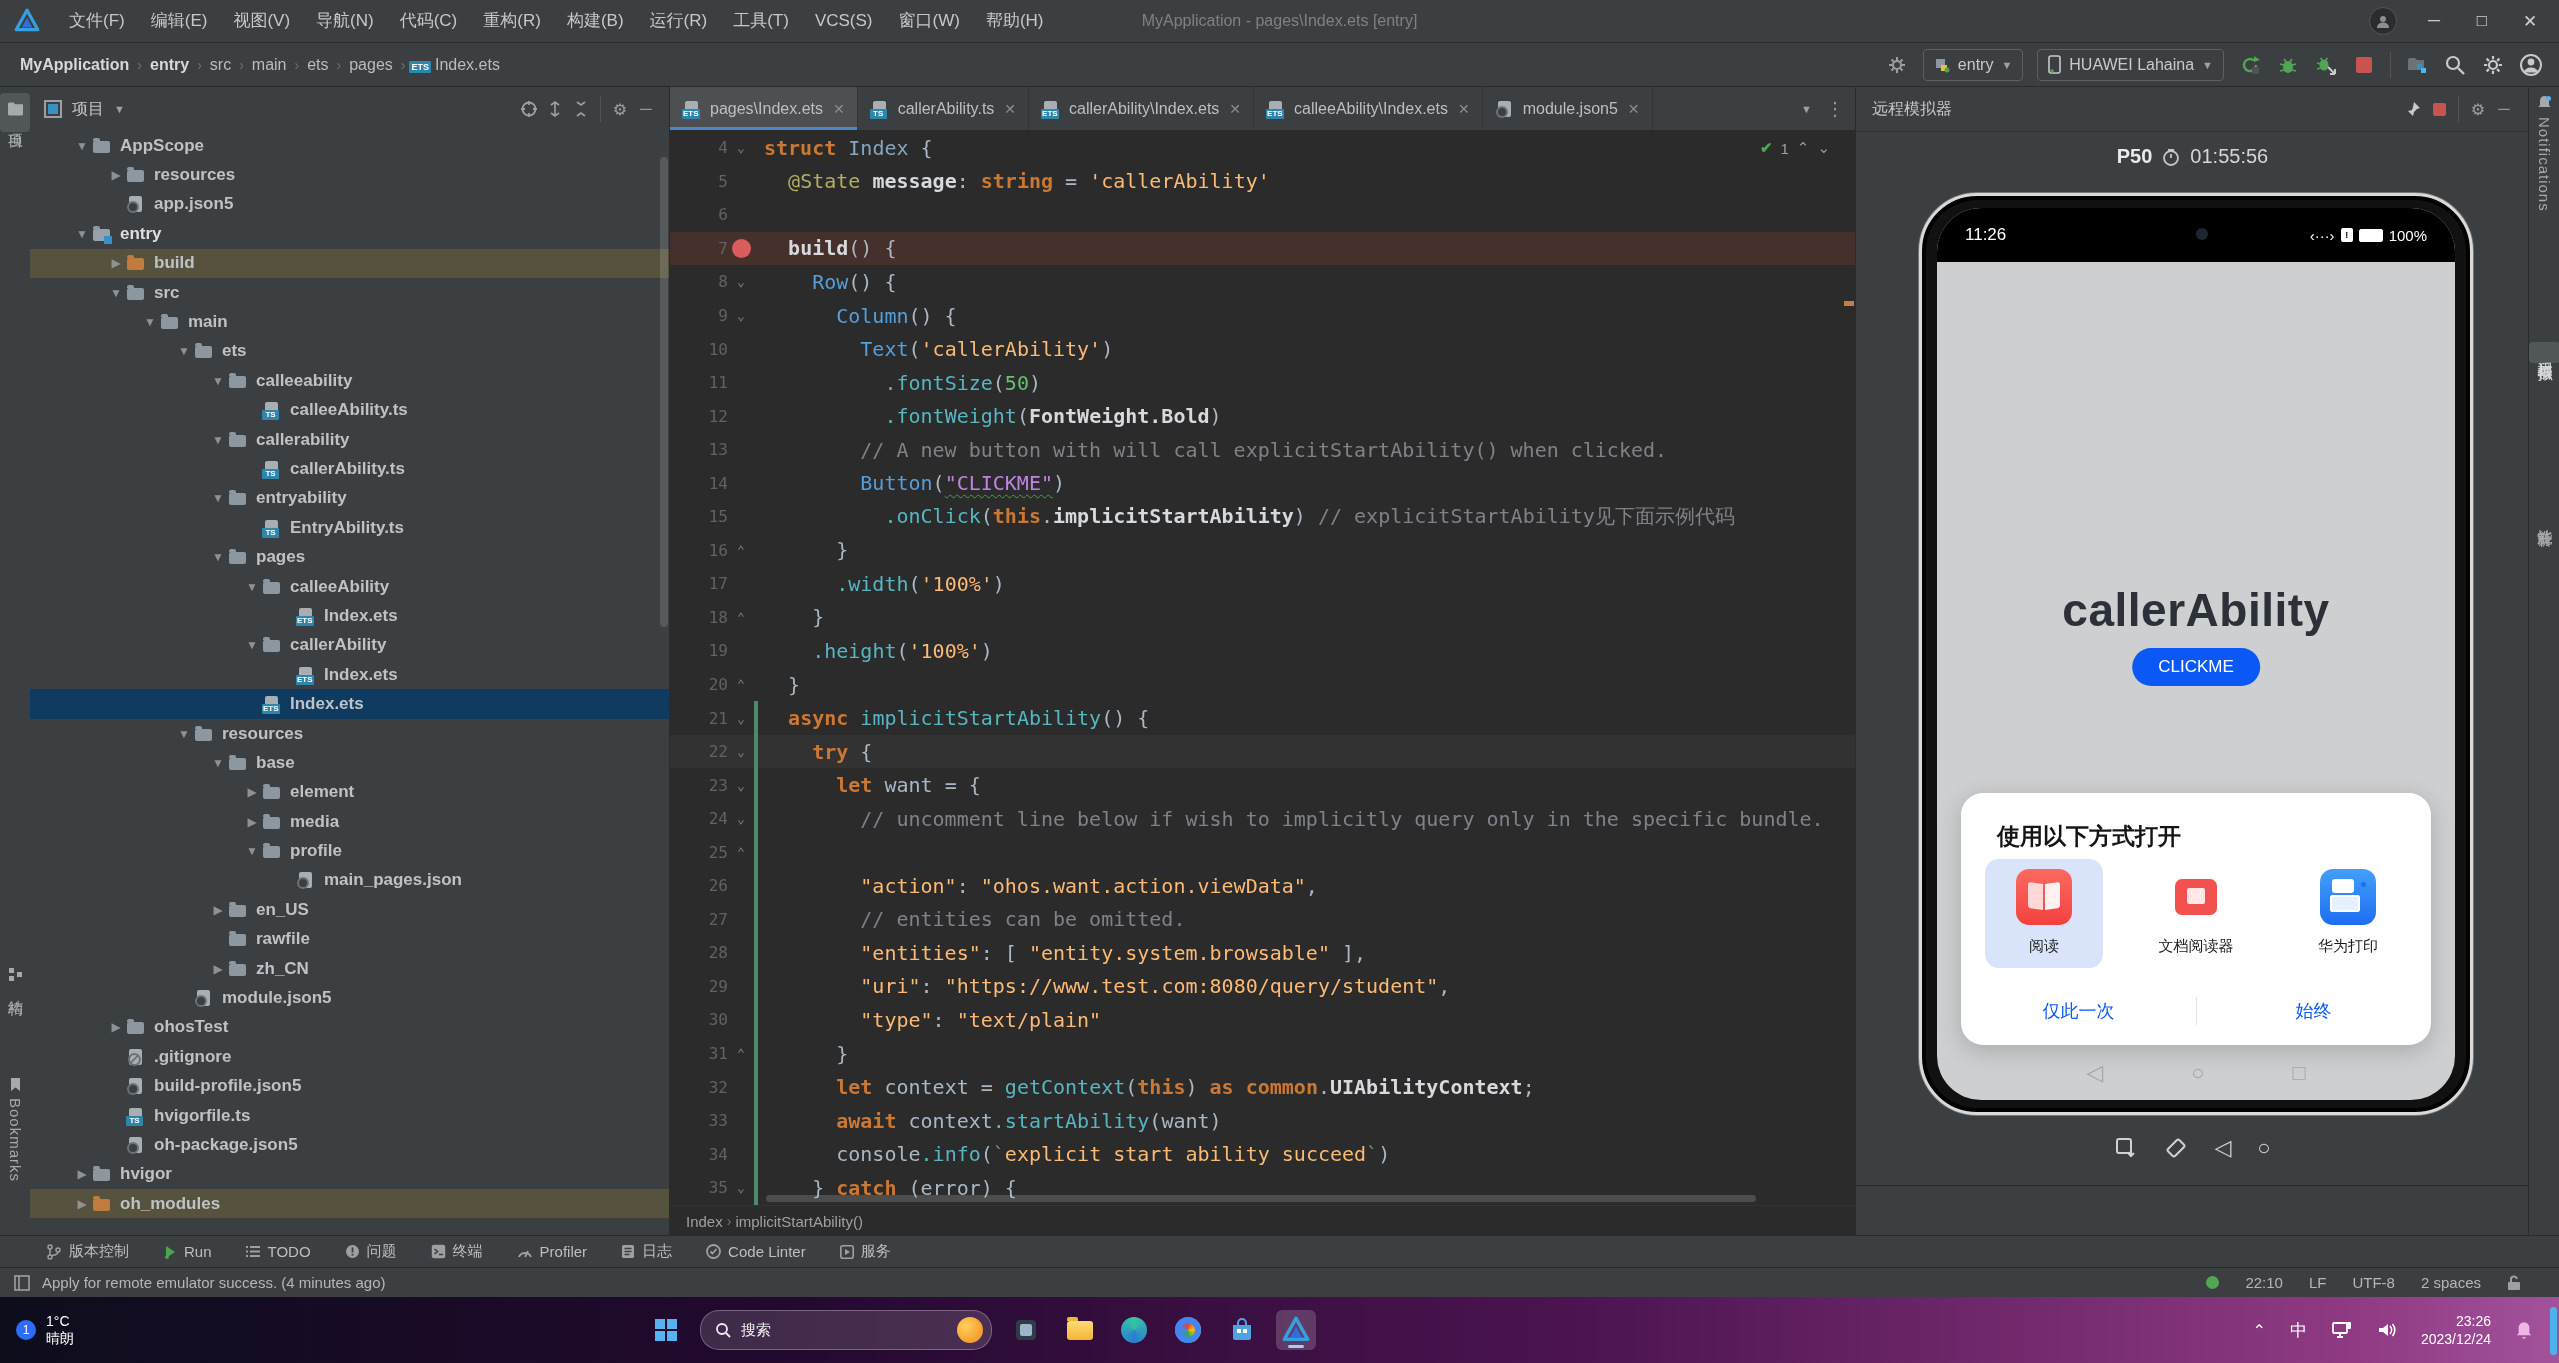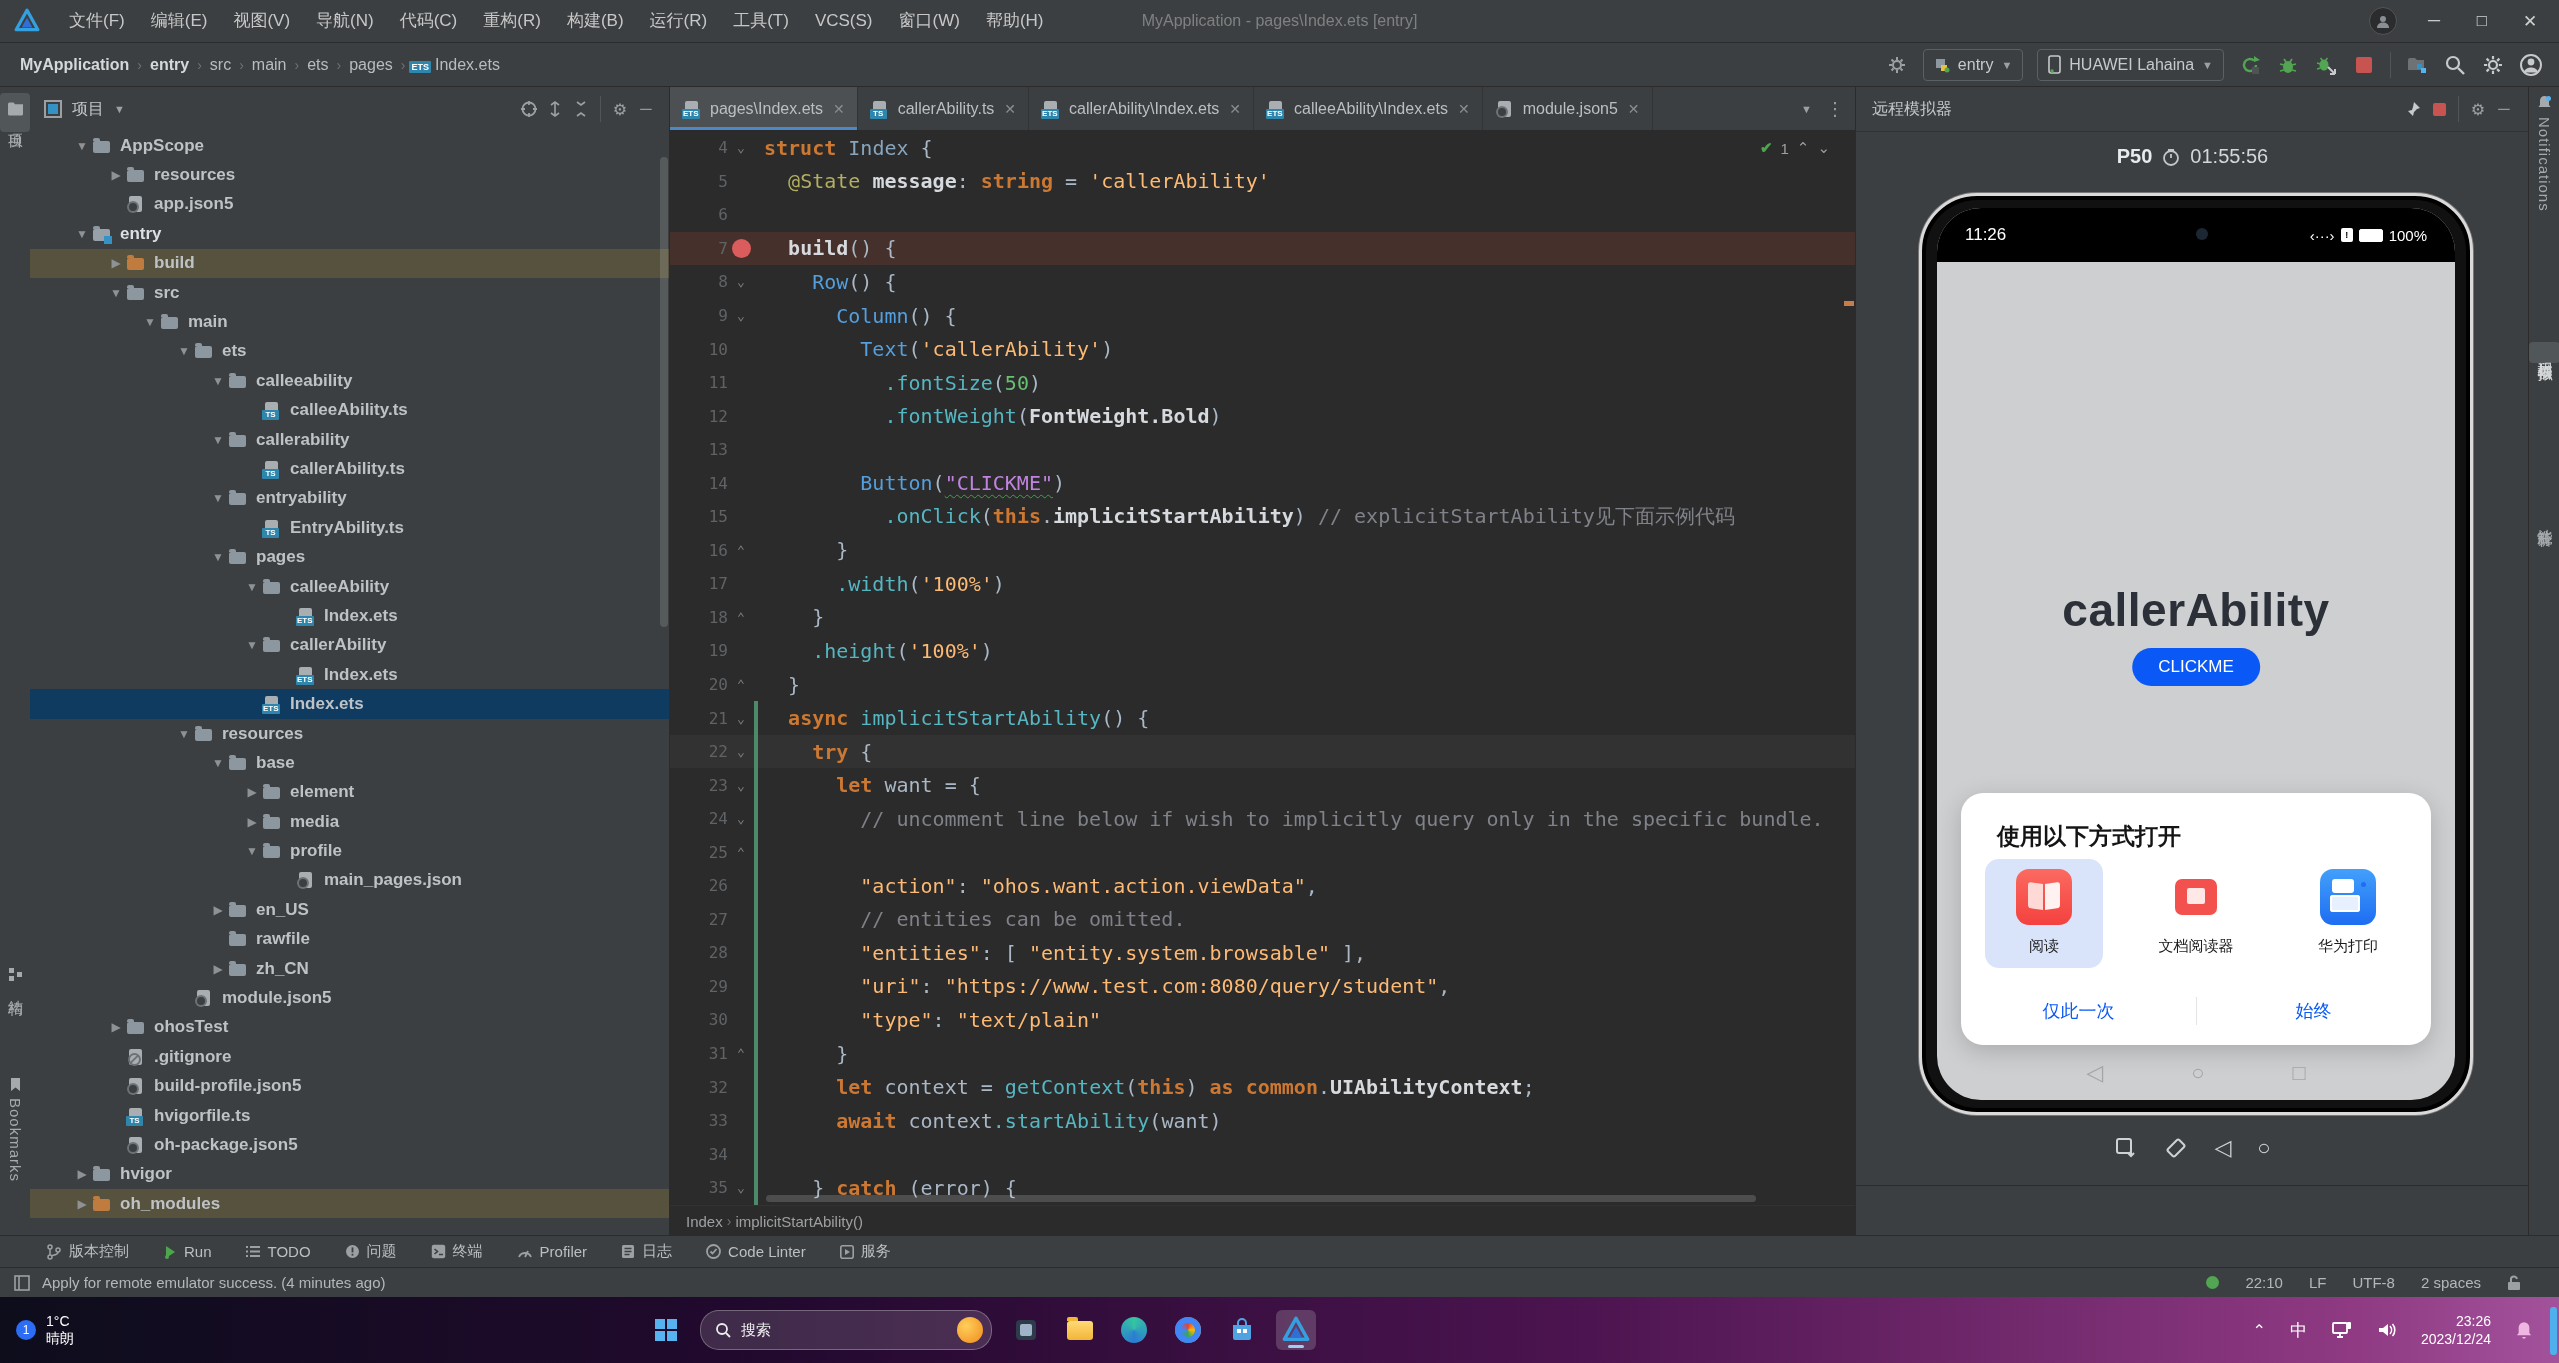--- a/index.html
+++ b/index.html
@@ -694,42 +694,42 @@
       <div id="code-lines">
           <div class="cline"><span class="gut">4</span><span class="fold">⌄</span><span class="vcs"></span><span class="code-text"><span class="k">struct </span><span class="cls">Index </span><span class="t">{</span></span></div>
           <div class="cline"><span class="gut">5</span><span class="fold"></span><span class="vcs"></span><span class="code-text"><span class="t">  </span><span class="d">@State </span><span class="wb">message</span><span class="t">: </span><span class="k">string</span><span class="t"> = </span><span class="s">'callerAbility'</span></span></div>
           <div class="cline"><span class="gut">6</span><span class="fold"></span><span class="vcs"></span><span class="code-text"></span></div>
           <div class="cline bp"><span class="gut">7</span><span class="bp-dot"></span><span class="fold">⌄</span><span class="vcs"></span><span class="code-text"><span class="t">  </span><span class="wb">build</span><span class="t">() {</span></span></div>
           <div class="cline"><span class="gut">8</span><span class="fold">⌄</span><span class="vcs"></span><span class="code-text"><span class="t">    </span><span class="comp">Row</span><span class="t">() {</span></span></div>
           <div class="cline"><span class="gut">9</span><span class="fold">⌄</span><span class="vcs"></span><span class="code-text"><span class="t">      </span><span class="comp">Column</span><span class="t">() {</span></span></div>
           <div class="cline"><span class="gut">10</span><span class="fold"></span><span class="vcs"></span><span class="code-text"><span class="t">        </span><span class="comp">Text</span><span class="t">(</span><span class="s">'callerAbility'</span><span class="t">)</span></span></div>
           <div class="cline"><span class="gut">11</span><span class="fold"></span><span class="vcs"></span><span class="code-text"><span class="t">          </span><span class="meth">.fontSize</span><span class="t">(</span><span class="n">50</span><span class="t">)</span></span></div>
           <div class="cline"><span class="gut">12</span><span class="fold"></span><span class="vcs"></span><span class="code-text"><span class="t">          </span><span class="meth">.fontWeight</span><span class="t">(</span><span class="wb">FontWeight.Bold</span><span class="t">)</span></span></div>
-          <div class="cline"><span class="gut">13</span><span class="fold"></span><span class="vcs"></span></div>
+          <div class="cline"><span class="gut">13</span><span class="fold"></span><span class="vcs"></span><span class="code-text"><span class="t">        </span><span class="c">// A new button with will call explicitStartAbility() when clicked.</span></span></div>
           <div class="cline"><span class="gut">14</span><span class="fold"></span><span class="vcs"></span><span class="code-text"><span class="t">        </span><span class="comp">Button</span><span class="t">(</span><span class="su">"CLICKME"</span><span class="t">)</span></span></div>
           <div class="cline"><span class="gut">15</span><span class="fold"></span><span class="vcs"></span><span class="code-text"><span class="t">          </span><span class="meth">.onClick</span><span class="t">(</span><span class="k">this</span><span class="t">.</span><span class="wb">implicitStartAbility</span><span class="t">) </span><span class="c">// explicitStartAbility见下面示例代码</span></span></div>
           <div class="cline"><span class="gut">16</span><span class="fold">⌃</span><span class="vcs"></span><span class="code-text"><span class="t">      }</span></span></div>
           <div class="cline"><span class="gut">17</span><span class="fold"></span><span class="vcs"></span><span class="code-text"><span class="t">      </span><span class="meth">.width</span><span class="t">(</span><span class="s">'100%'</span><span class="t">)</span></span></div>
           <div class="cline"><span class="gut">18</span><span class="fold">⌃</span><span class="vcs"></span><span class="code-text"><span class="t">    }</span></span></div>
           <div class="cline"><span class="gut">19</span><span class="fold"></span><span class="vcs"></span><span class="code-text"><span class="t">    </span><span class="meth">.height</span><span class="t">(</span><span class="s">'100%'</span><span class="t">)</span></span></div>
           <div class="cline"><span class="gut">20</span><span class="fold">⌃</span><span class="vcs"></span><span class="code-text"><span class="t">  }</span></span></div>
           <div class="cline"><span class="gut">21</span><span class="fold">⌄</span><span class="vcs on"></span><span class="code-text"><span class="t">  </span><span class="k">async </span><span class="meth">implicitStartAbility</span><span class="t">() {</span></span></div>
           <div class="cline cur"><span class="gut">22</span><span class="fold">⌄</span><span class="vcs on"></span><span class="code-text"><span class="t">    </span><span class="k">try </span><span class="t">{</span></span></div>
           <div class="cline"><span class="gut">23</span><span class="fold">⌄</span><span class="vcs on"></span><span class="code-text"><span class="t">      </span><span class="k">let </span><span class="t">want = {</span></span></div>
           <div class="cline"><span class="gut">24</span><span class="fold">⌄</span><span class="vcs on"></span><span class="code-text"><span class="t">        </span><span class="c">// uncomment line below if wish to implicitly query only in the specific bundle.</span></span></div>
           <div class="cline"><span class="gut">25</span><span class="fold">⌃</span><span class="vcs on"></span></div>
           <div class="cline"><span class="gut">26</span><span class="fold"></span><span class="vcs on"></span><span class="code-text"><span class="t">        </span><span class="s">"action"</span><span class="t">: </span><span class="s">"ohos.want.action.viewData"</span><span class="t">,</span></span></div>
           <div class="cline"><span class="gut">27</span><span class="fold"></span><span class="vcs on"></span><span class="code-text"><span class="t">        </span><span class="c">// entities can be omitted.</span></span></div>
           <div class="cline"><span class="gut">28</span><span class="fold"></span><span class="vcs on"></span><span class="code-text"><span class="t">        </span><span class="s">"entities"</span><span class="t">: [ </span><span class="s">"entity.system.browsable"</span><span class="t"> ],</span></span></div>
           <div class="cline"><span class="gut">29</span><span class="fold"></span><span class="vcs on"></span><span class="code-text"><span class="t">        </span><span class="s">"uri"</span><span class="t">: </span><span class="s">"https://www.test.com:8080/query/student"</span><span class="t">,</span></span></div>
           <div class="cline"><span class="gut">30</span><span class="fold"></span><span class="vcs on"></span><span class="code-text"><span class="t">        </span><span class="s">"type"</span><span class="t">: </span><span class="s">"text/plain"</span></span></div>
           <div class="cline"><span class="gut">31</span><span class="fold">⌃</span><span class="vcs on"></span><span class="code-text"><span class="t">      }</span></span></div>
           <div class="cline"><span class="gut">32</span><span class="fold"></span><span class="vcs on"></span><span class="code-text"><span class="t">      </span><span class="k">let </span><span class="t">context = </span><span class="meth">getContext</span><span class="t">(</span><span class="k">this</span><span class="t">) </span><span class="k">as </span><span class="k">common</span><span class="t">.</span><span class="wb">UIAbilityContext</span><span class="t">;</span></span></div>
           <div class="cline"><span class="gut">33</span><span class="fold"></span><span class="vcs on"></span><span class="code-text"><span class="t">      </span><span class="k">await </span><span class="t">context</span><span class="meth">.startAbility</span><span class="t">(want)</span></span></div>
-          <div class="cline"><span class="gut">34</span><span class="fold"></span><span class="vcs on"></span></div>
+          <div class="cline"><span class="gut">34</span><span class="fold"></span><span class="vcs on"></span><span class="code-text"><span class="t">      </span><span class="t">console</span><span class="meth">.info</span><span class="t">(</span><span class="sb">`</span><span class="s">explicit start ability succeed</span><span class="sb">`</span><span class="t">)</span></span></div>
           <div class="cline"><span class="gut">35</span><span class="fold">⌄</span><span class="vcs on"></span><span class="code-text"><span class="t">    } </span><span class="k">catch </span><span class="t">(error) {</span></span></div>
         </div>
       <div id="inspect">
         <span class="chk">✔</span>
         <span>1</span>
         <span>⌃</span>
         <span>⌄</span>
       </div>
       <div id="vscroll-tick"></div>
       <div id="hscroll"></div>

